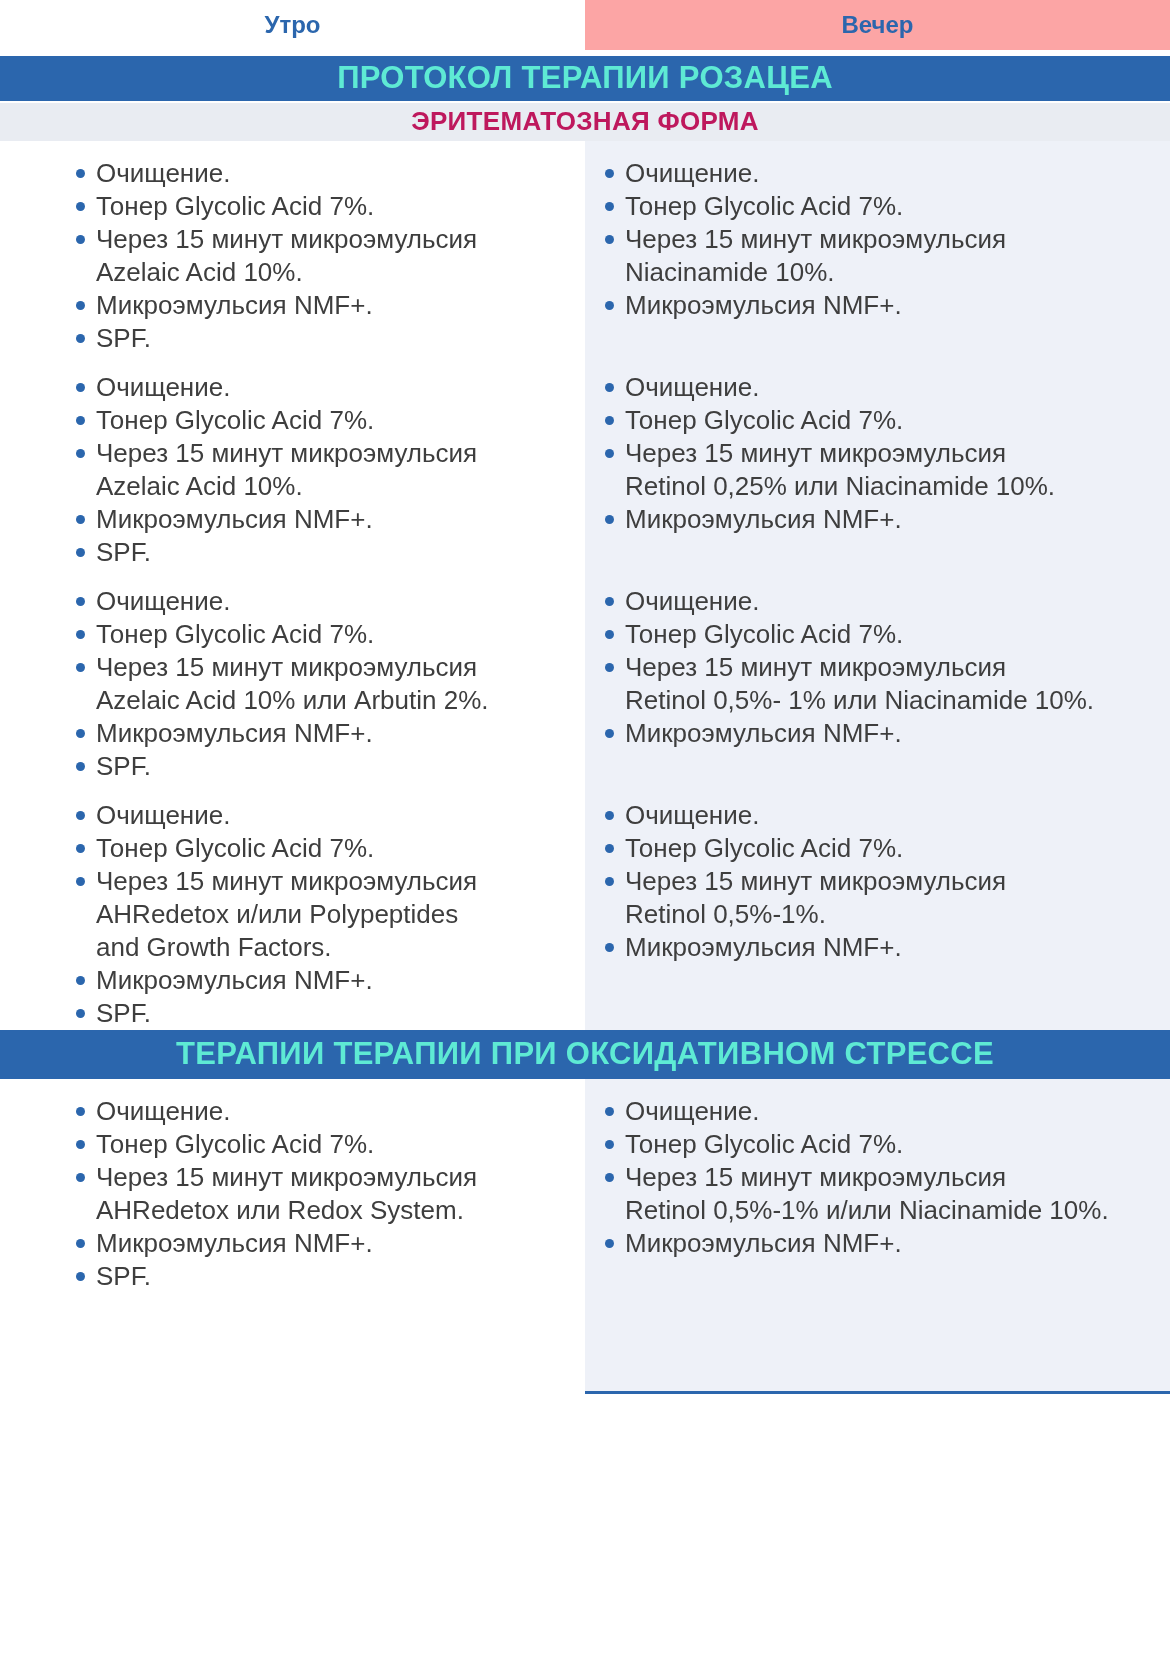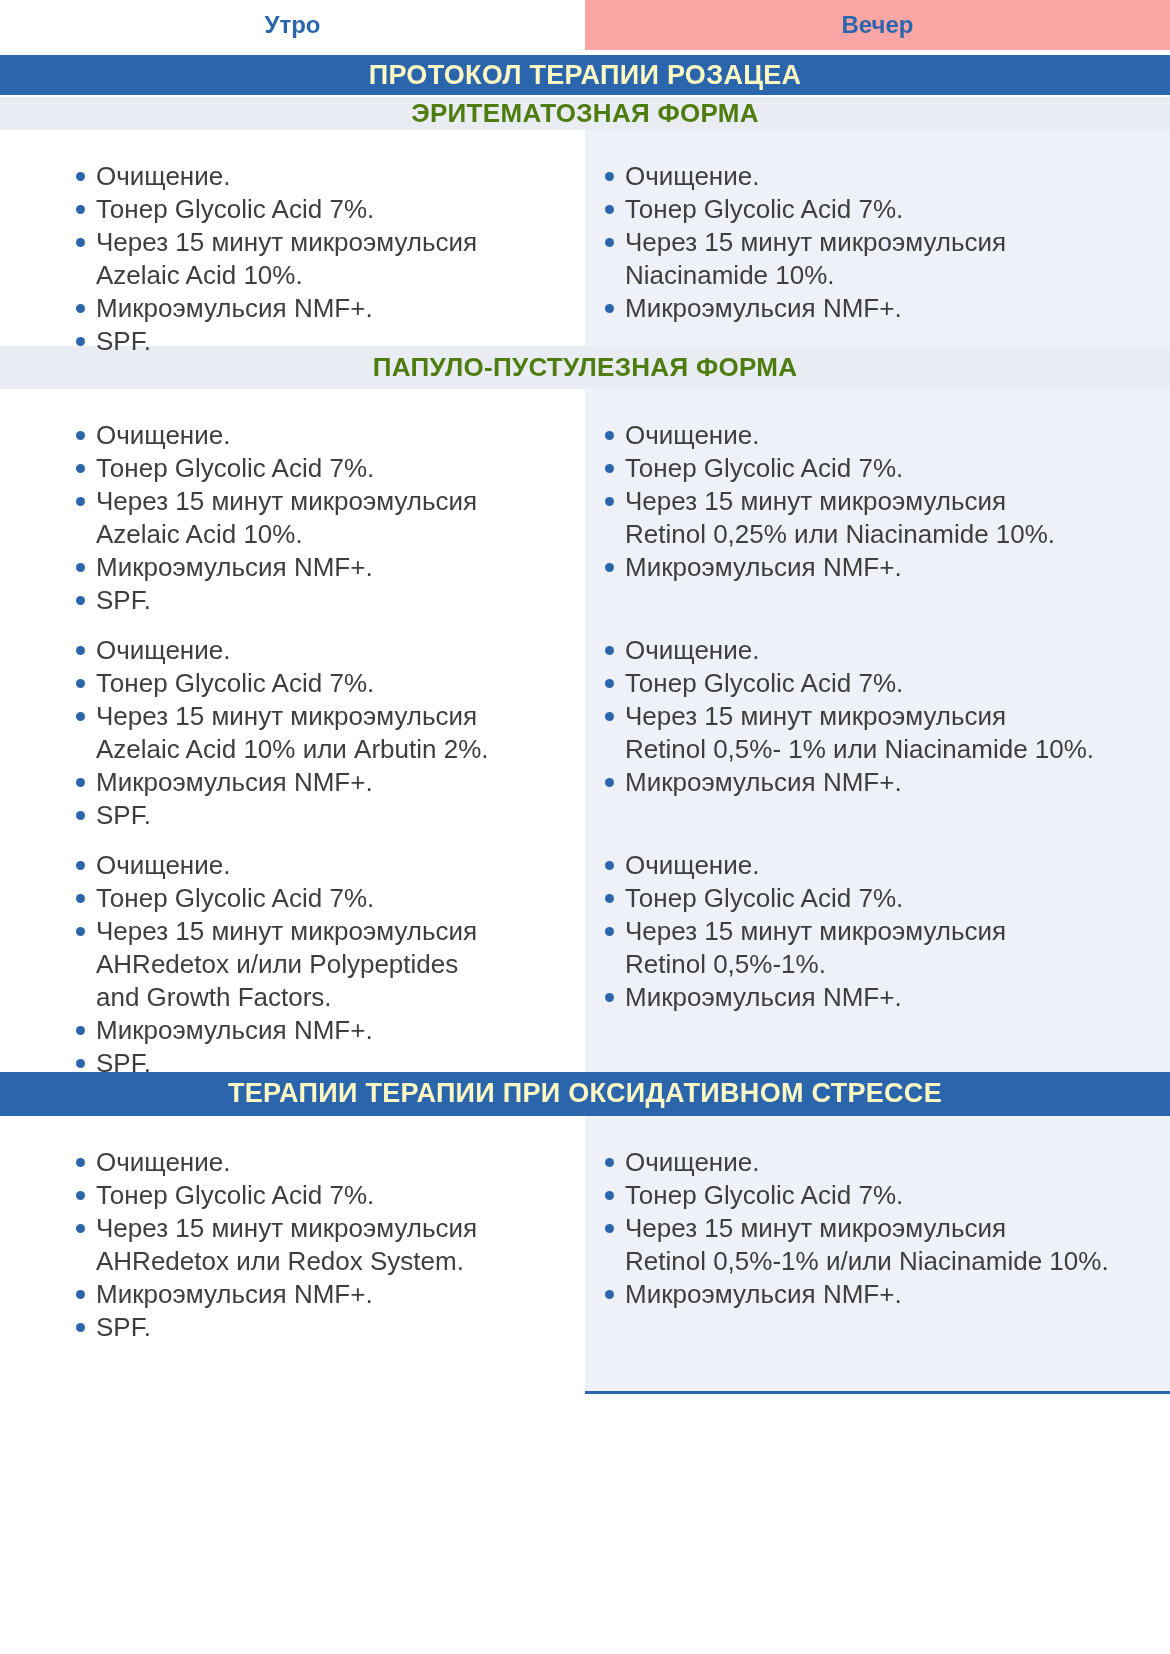--- a/index.html
+++ b/index.html
@@ -25,32 +25,32 @@
     font-weight: bold;
     color: #2b66ad;
   }
   .col-header .half.evening { background: #fca5a5; }
   .spacer7 { height: 7px; background: #ffffff; }
   .gap2 { height: 2px; background: #ffffff; }
 
   
   .band-dark {
     background: #2b66ad;
-    color: #fef9c3;
+    color: #5eead4;
     text-align: center;
     font-weight: bold;
-    font-size: 27px;
+    font-size: 31px;
     display: flex;
     align-items: center;
     justify-content: center;
     letter-spacing: 0.3px;
   }
   .band-sub {
     background: #e9ecf2;
-    color: #4d7c0f;
+    color: #be185d;
     text-align: center;
     font-weight: bold;
     font-size: 26px;
     display: flex;
     align-items: center;
     justify-content: center;
     letter-spacing: 0.3px;
   }
   .h45 { height: 45px; }
   .h53 { height: 53px; }
@@ -62,21 +62,21 @@
   .content { display: flex; }
   .c216 { height: 216px; }
   .c215 { height: 215px; }
   .c253 { height: 253px; }
   .c371 { height: 371px; }
   .content .half { width: 585px; position: relative; }
   .content .half.evening { background: #eef1f8; }
 
   ul.steps {
     list-style: none;
-    padding-top: 30px;
+    padding-top: 16px;
     font-size: 26px;
     line-height: 33px;
     color: #3e3e3e;
   }
   .half.morning ul.steps { padding-left: 70px; padding-right: 30px; }
   .half.evening ul.steps { padding-left: 14px; padding-right: 20px; }
   ul.steps li {
     position: relative;
     padding-left: 26px;
     white-space: pre-line;
@@ -131,21 +131,20 @@
       <ul class="steps">
         <li>Очищение.</li>
         <li>Тонер Glycolic Acid 7%.</li>
         <li>Через 15 минут микроэмульсия
 Niacinamide 10%.</li>
         <li>Микроэмульсия NMF+.</li>
       </ul>
     </div>
   </div>
 
-  <div class="band-sub h57">ПАПУЛО-ПУСТУЛЕЗНАЯ ФОРМА</div>
 
   <div class="content c215">
     <div class="half morning">
       <ul class="steps">
         <li>Очищение.</li>
         <li>Тонер Glycolic Acid 7%.</li>
         <li>Через 15 минут микроэмульсия
 Azelaic Acid 10%.</li>
         <li>Микроэмульсия NMF+.</li>
         <li>SPF.</li>

